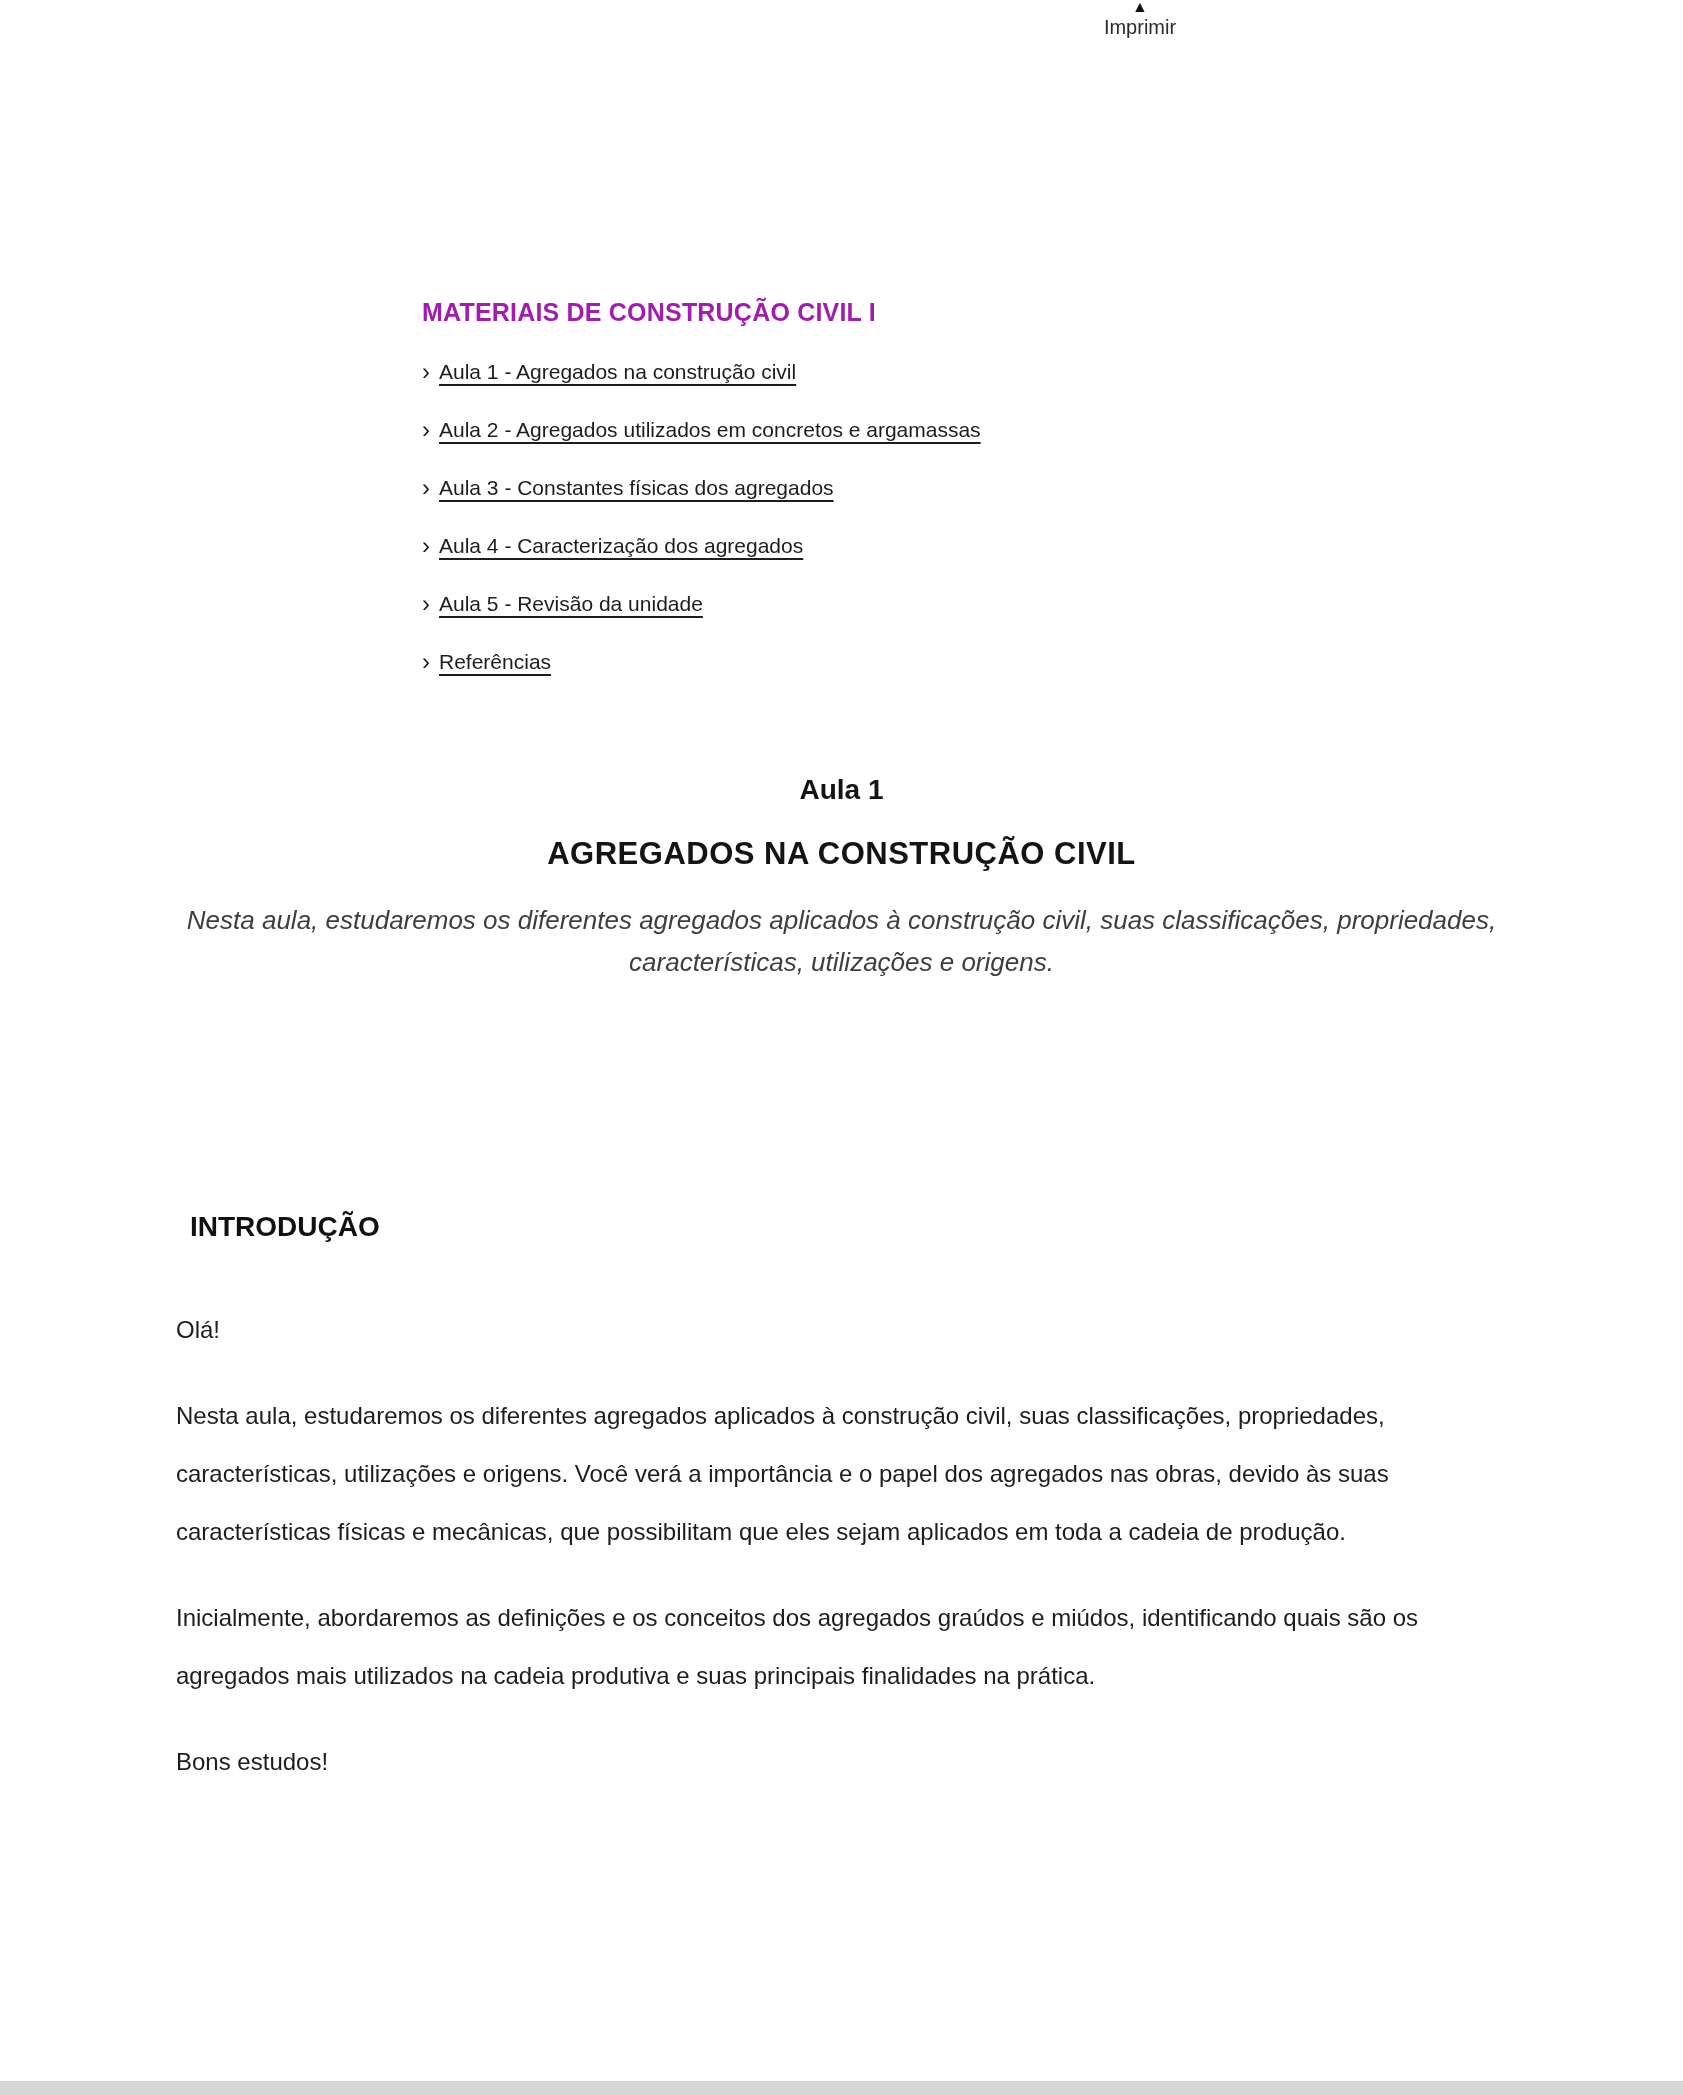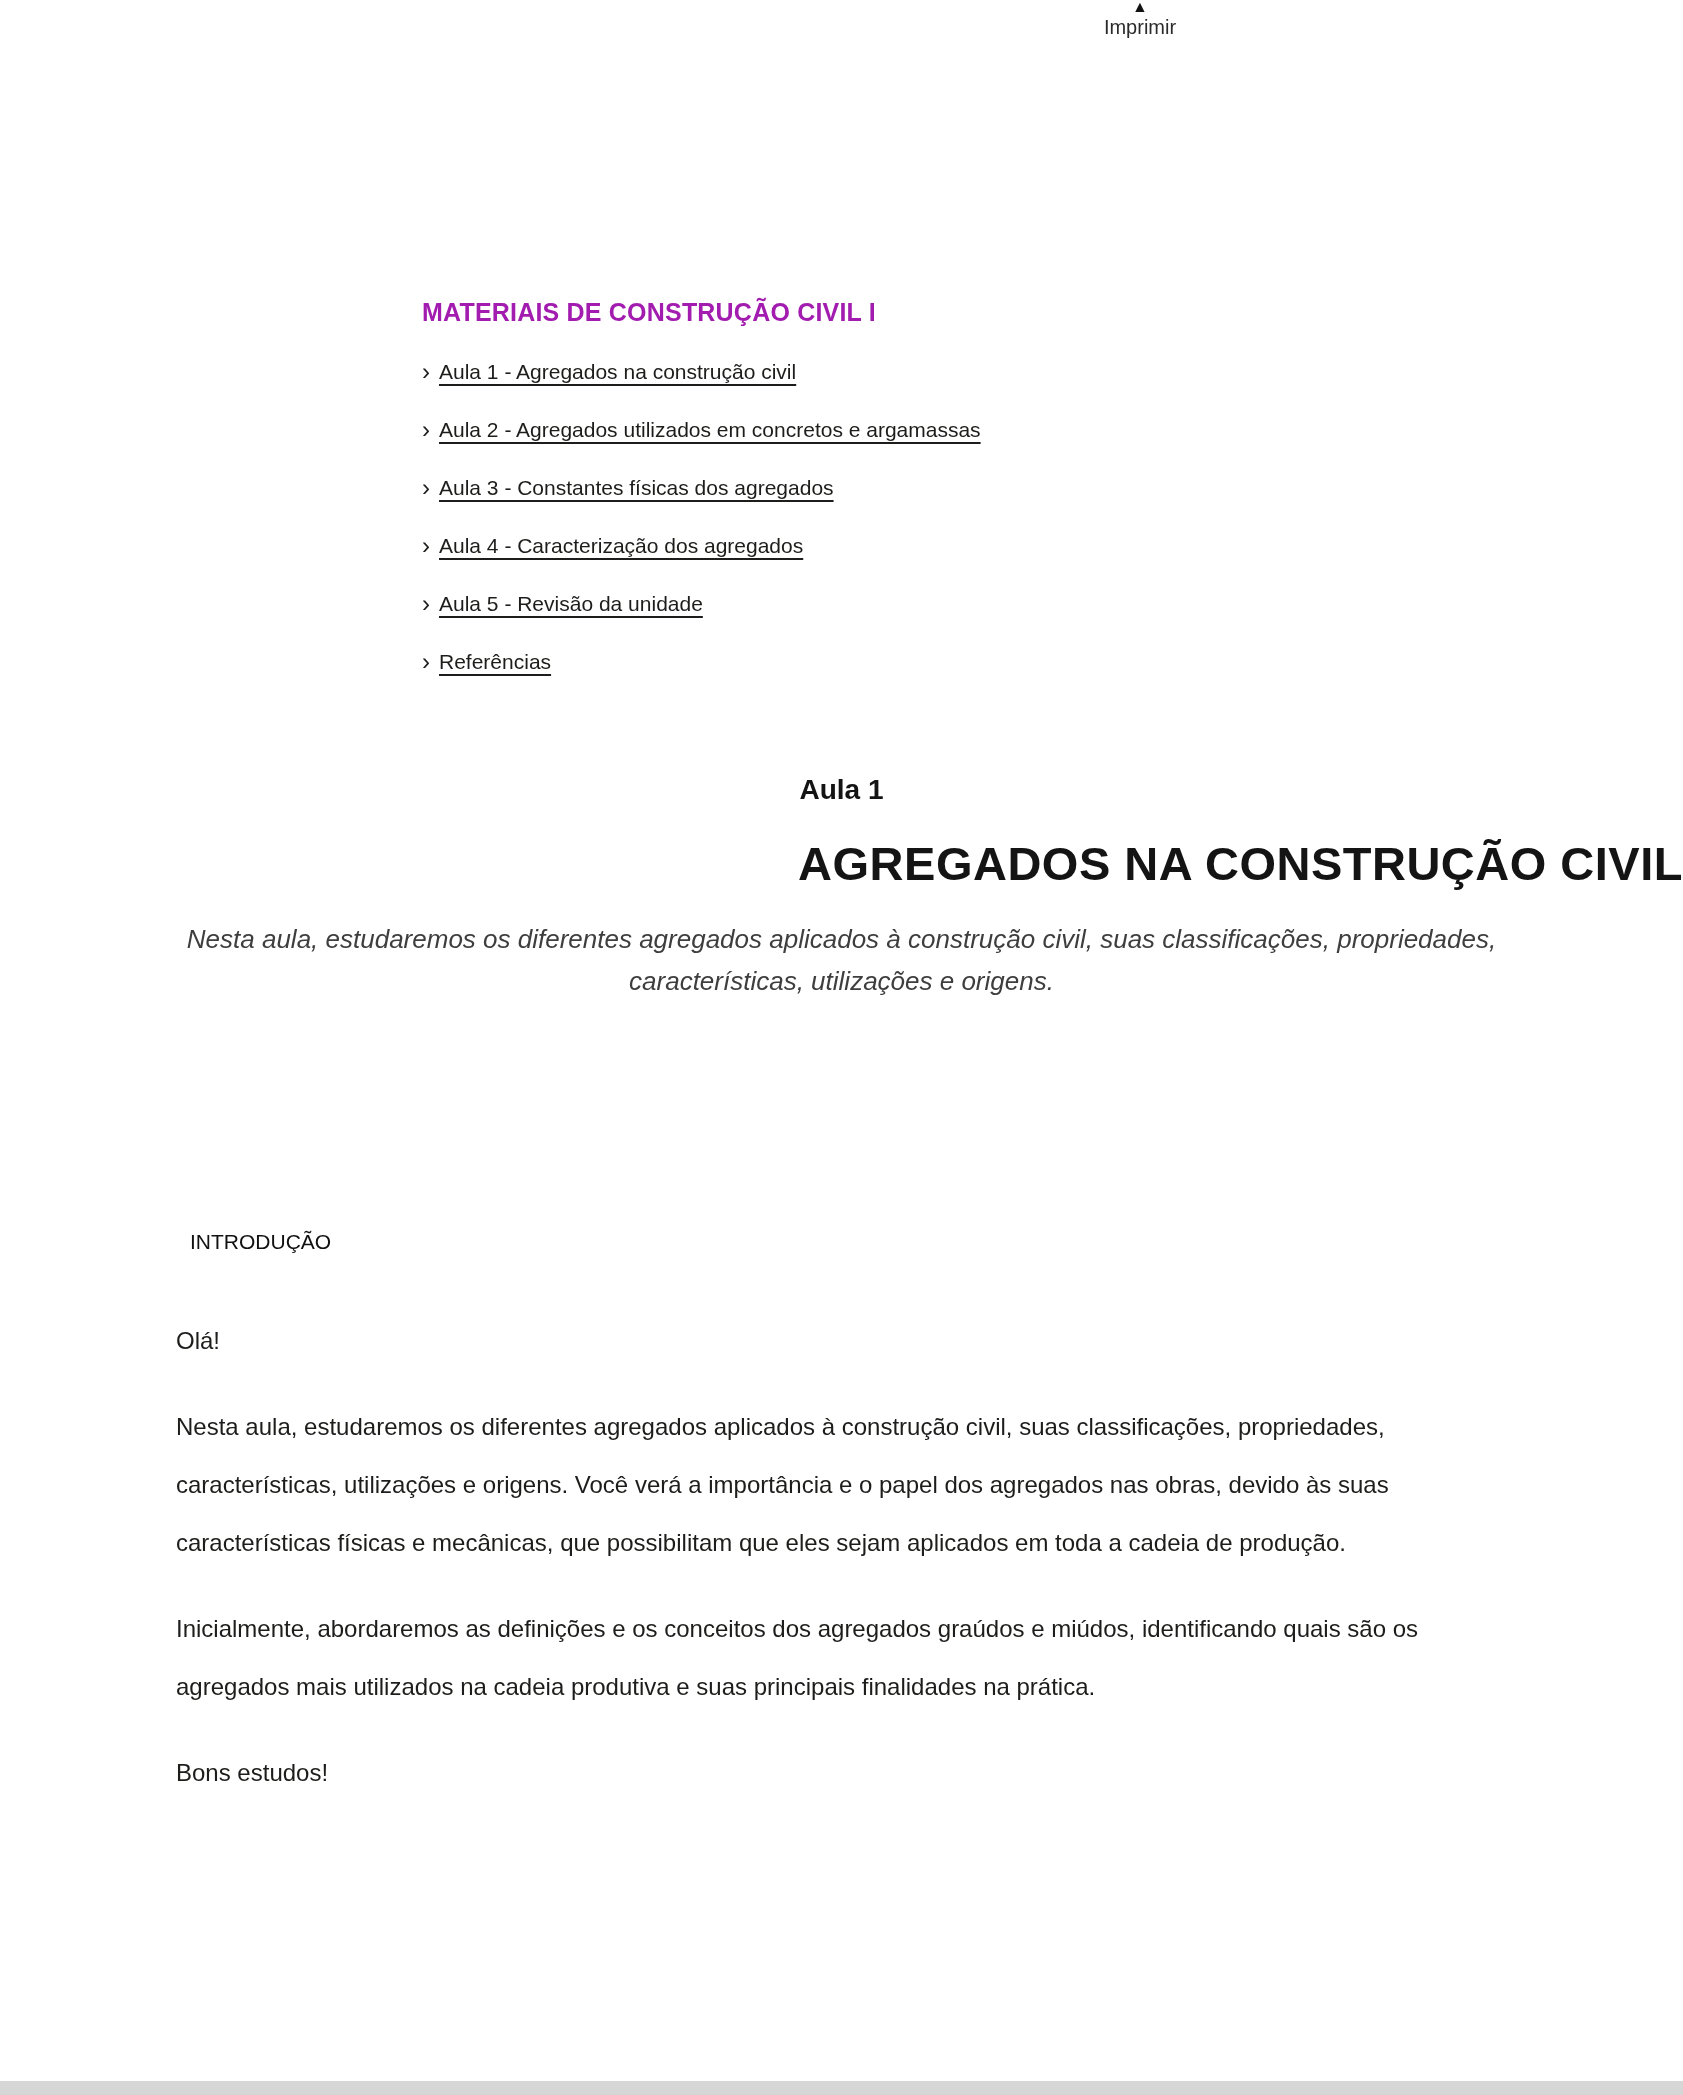--- a/index.html
+++ b/index.html
@@ -68,41 +68,40 @@
   }
 
   
   .lesson-header { text-align: center; margin-top: 83px; }
   .lesson-kicker {
     font-size: 28px;
     font-weight: bold;
     color: #141414;
   }
   .lesson-title {
-    font-size: 47px;
+    font-size: 31px;
     font-weight: bold;
     letter-spacing: 0.5px;
     margin-top: 30px;
     color: #141414;
-    text-align: right;
   }
   .lesson-subtitle {
     font-style: italic;
     font-size: 26px;
     line-height: 1.6;
     color: #3e3e3e;
     max-width: 1340px;
     margin: 28px auto 0 auto;
   }
 
   
   .intro { margin: 228px 150px 0 176px; }
   .intro-heading {
-    font-size: 21px;
-    font-weight: normal;
+    font-size: 28px;
+    font-weight: bold;
     color: #111111;
     margin-left: 14px;
   }
   .paragraphs { margin-top: 58px; max-width: 1385px; }
   .paragraph {
     font-size: 24px;
     line-height: 58px;
     margin-bottom: 28px;
     color: #1d1d1b;
   }

